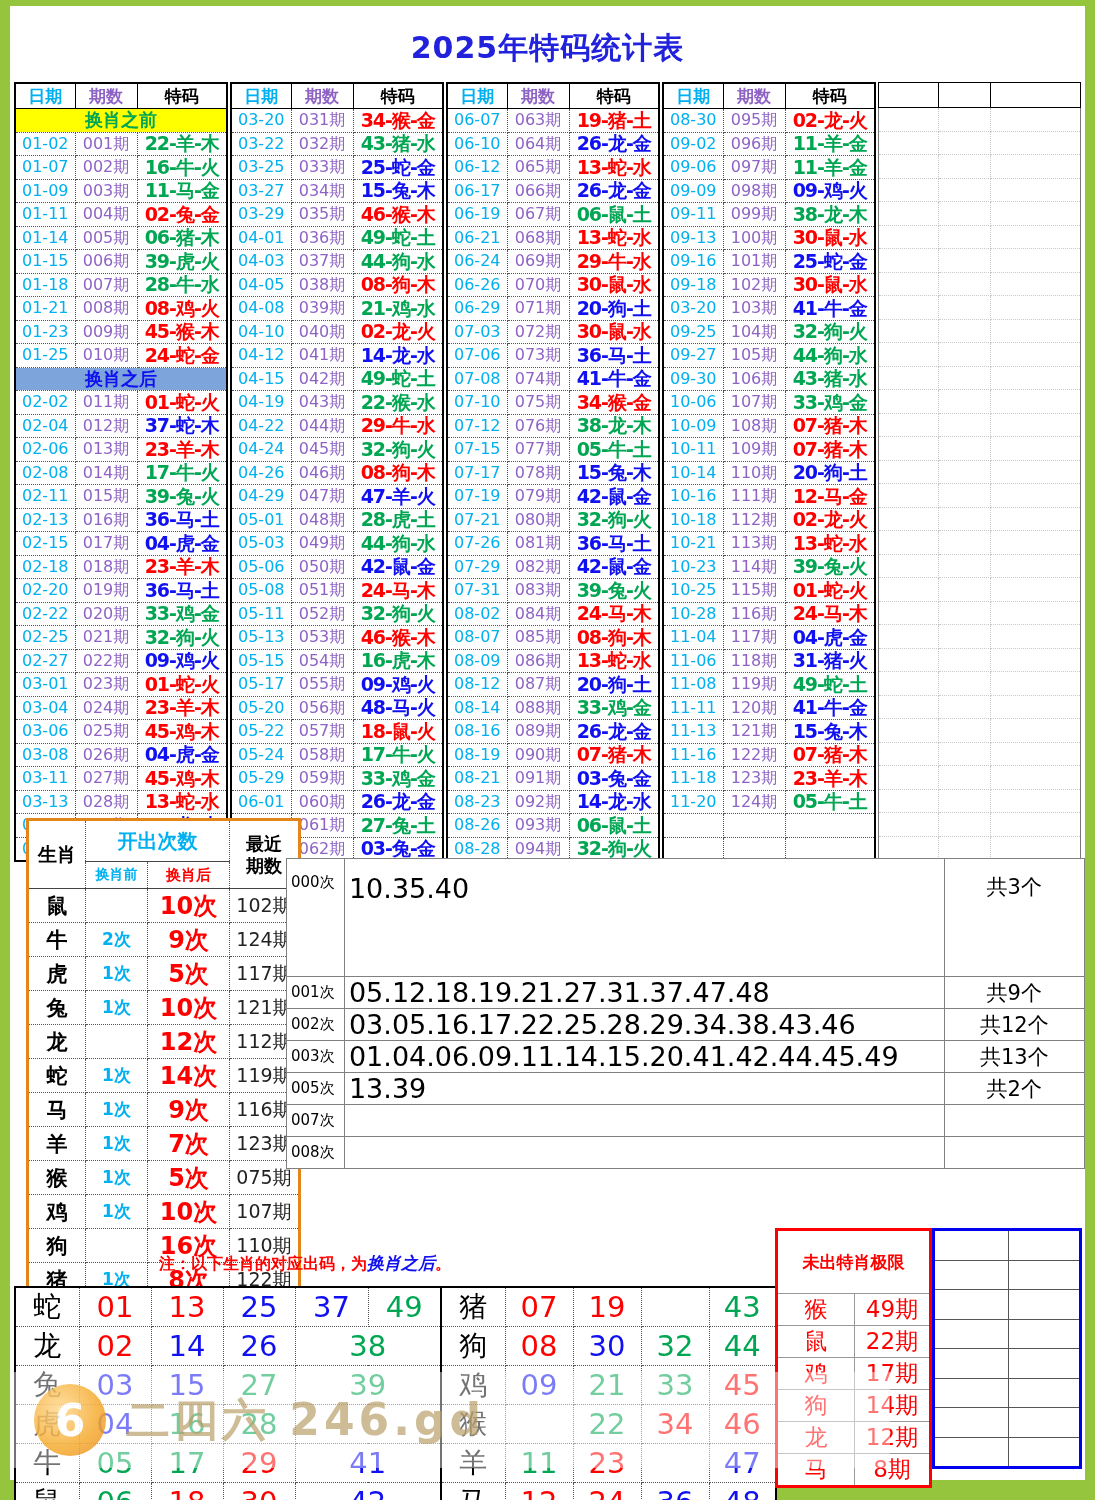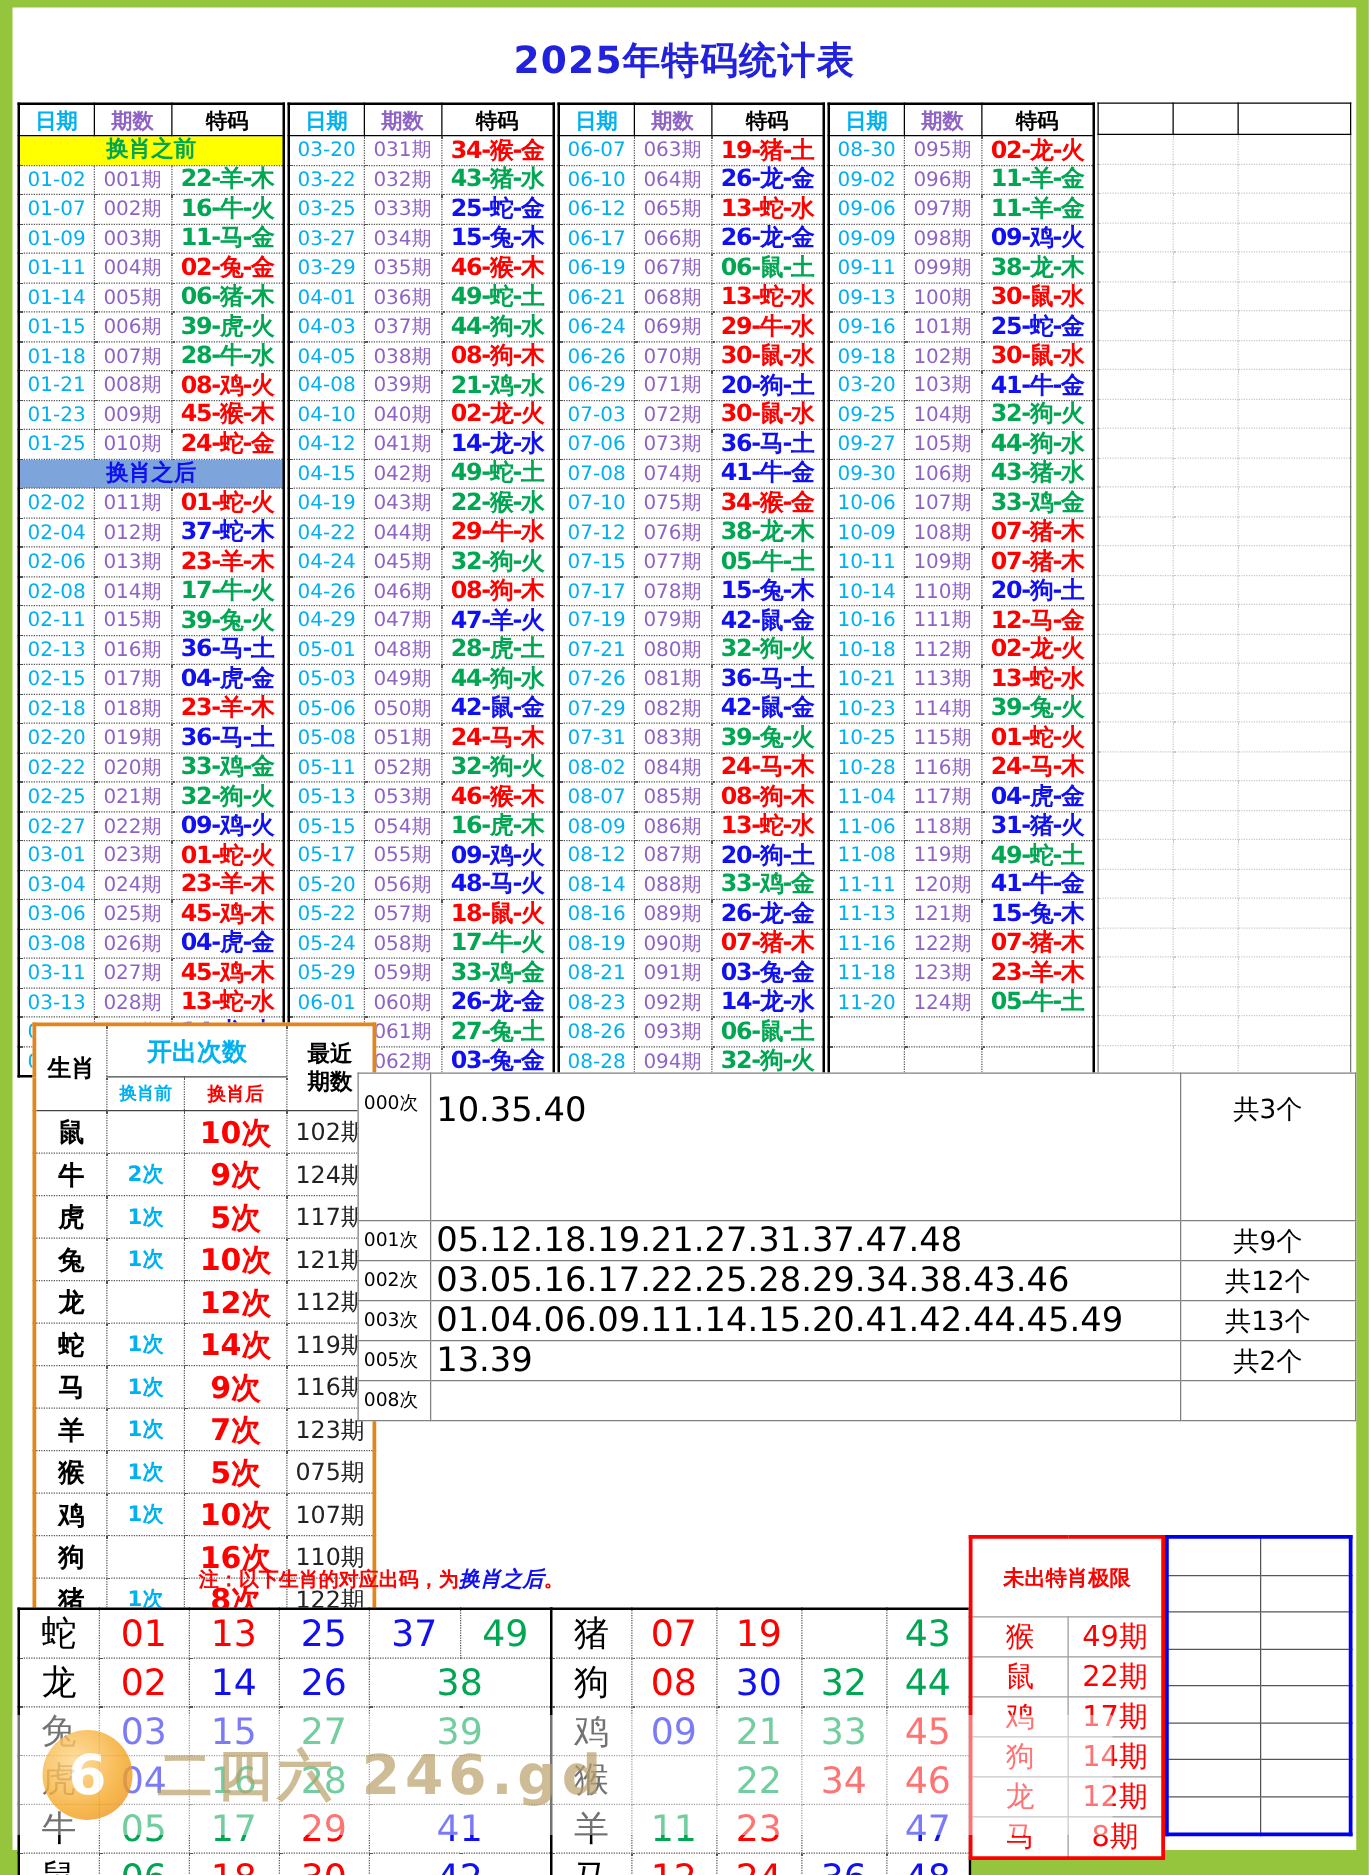--- a/index.html
+++ b/index.html
@@ -1080,20 +1080,25 @@
           <td class="flbl">003次</td>
           <td class="fnums">01.04.06.09.11.14.15.20.41.42.44.45.49</td>
           <td class="fcnt">共13个</td>
         </tr>
         <tr>
           <td class="flbl">005次</td>
           <td class="fnums">13.39</td>
           <td class="fcnt">共2个</td>
         </tr>
         <tr>
+          <td class="flbl">007次</td>
+          <td class="fnums"></td>
+          <td class="fcnt"></td>
+        </tr>
+        <tr>
           <td class="flbl">008次</td>
           <td class="fnums"></td>
           <td class="fcnt"></td>
         </tr>
       </tbody>
     </table>
   <div class="note">
     <span>注：以下生肖的对应出码，为</span><span class="hl">换肖之后</span><span>。</span>
   </div>
   <table class="map" id="map-left">

